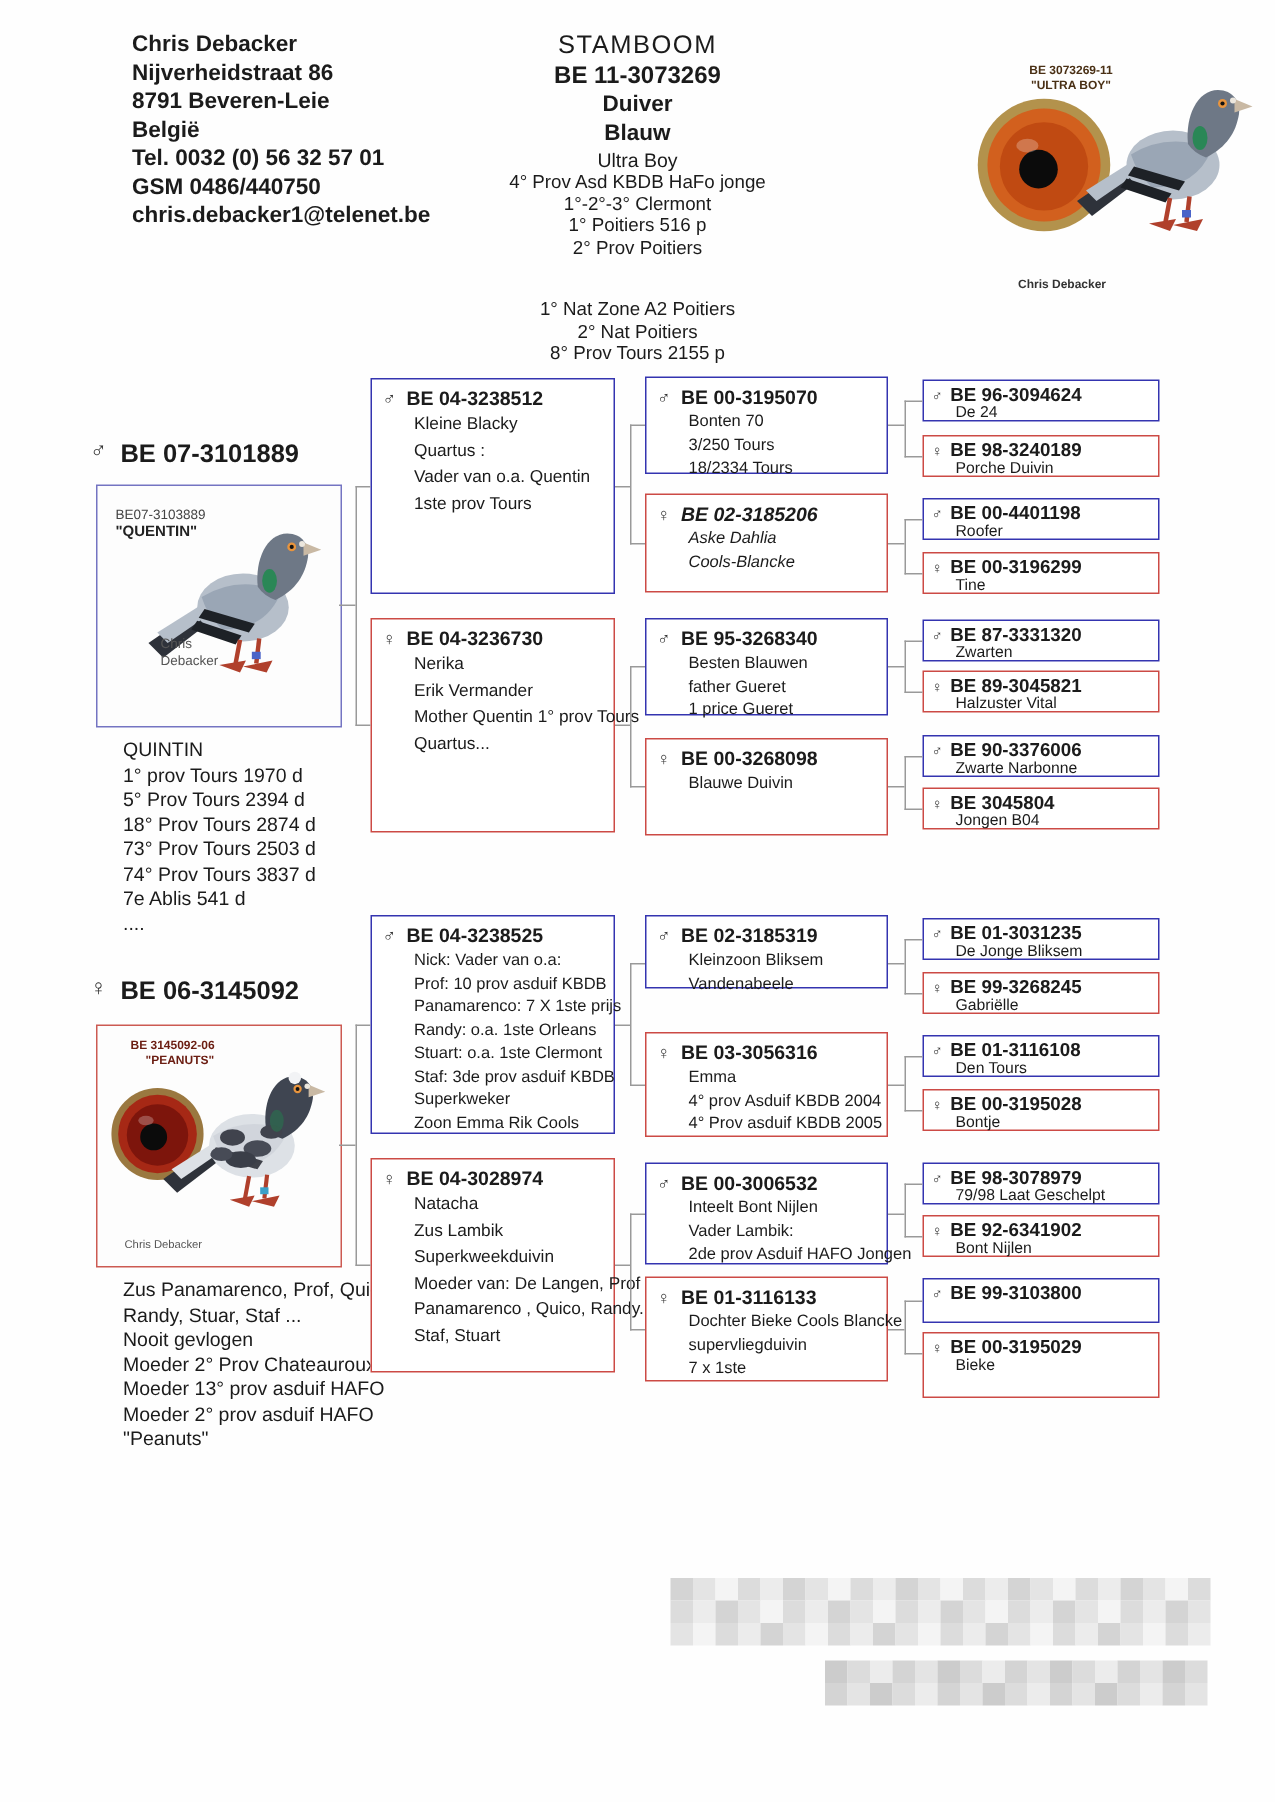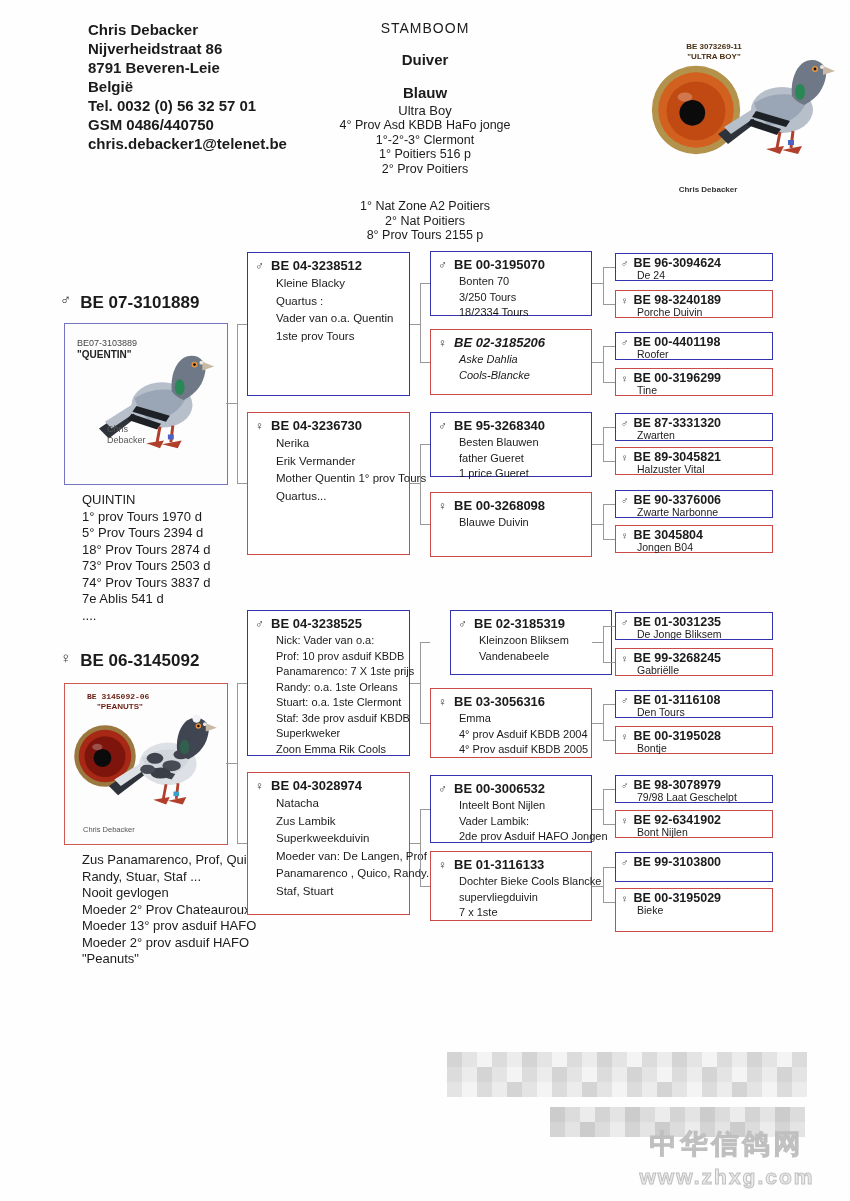--- a/index.html
+++ b/index.html
@@ -2,44 +2,44 @@
 <html><head>
 <meta charset="utf-8">
 <style>
   html,body{margin:0;padding:0;background:#ffffff;}
   .page{position:relative;width:850px;height:1201px;background:#fefefe;overflow:hidden;
         font-family:"Liberation Sans",sans-serif;color:#1b1b1b;}
 
   
   .owner{position:absolute;left:88px;top:20px;font-weight:bold;font-size:15px;line-height:19px;}
   .title-block{position:absolute;left:290px;top:20px;width:270px;text-align:center;}
-  .t-head{font-size:14px;letter-spacing:1px;}
+  .t-head{font-size:17px;letter-spacing:1px;}
   .t-ring{font-size:16px;font-weight:bold;margin-top:2px;}
-  .t-sexlabel,.t-colorlabel{font-size:15px;font-weight:bold;line-height:19px;margin-top:14px;}
+  .t-sexlabel,.t-colorlabel{font-size:15px;font-weight:bold;line-height:19px;}
   .t-name{font-size:13px;margin-top:1px;}
   .t-res{font-size:12.5px;line-height:14.5px;}
   .nat-block{position:absolute;left:290px;top:199px;width:270px;text-align:center;font-size:12.5px;line-height:15px;}
 
   
   .photo{position:absolute;}
   .photo-main{left:648px;top:16px;width:198px;height:186px;}
   .pm-ring{position:absolute;left:16px;top:26px;width:100px;text-align:center;font-size:8px;font-weight:bold;color:#4a3015;}
   .pm-name{position:absolute;left:16px;top:36px;width:100px;text-align:center;font-size:8px;font-weight:bold;color:#4a3015;}
   .pm-credit{position:absolute;left:10px;bottom:8px;width:100px;text-align:center;font-size:8px;font-weight:bold;color:#333;}
   .pm-eye{position:absolute;left:2px;top:48px;width:92px;height:92px;}
   .pm-bird{position:absolute;left:68px;top:0px;width:130px;height:184px;}
 
   .photo-f{left:64px;top:323px;width:162px;height:160px;border:1px solid #7474c2;background:#fdfdfd;}
   .pf-ring{position:absolute;left:12px;top:14px;font-size:9px;color:#444;}
   .pf-name{position:absolute;left:12px;top:25px;font-size:10px;font-weight:bold;color:#222;}
   .pf-credit{position:absolute;left:42px;top:100px;font-size:9px;color:#555;text-align:left;line-height:11px;}
   .pf-bird{position:absolute;right:2px;top:6px;width:128px;height:146px;}
 
   .photo-m{left:64px;top:683px;width:162px;height:160px;border:1px solid #cc5a52;background:#fdfdfd;}
-  .pmo-ring{position:absolute;left:22px;top:8px;font-size:8px;font-weight:bold;color:#6b1d12;font-family:Liberation Mono, monospace;}
+  .pmo-ring{position:absolute;left:22px;top:8px;font-size:8px;font-weight:bold;color:#6b1d12;}
   .pmo-name{position:absolute;left:32px;top:18px;font-size:8px;font-weight:bold;color:#6b1d12;}
   .pmo-credit{position:absolute;left:18px;bottom:10px;font-size:7.5px;color:#555;}
   .pmo-eye{position:absolute;left:8px;top:40px;width:64px;height:64px;}
   .pmo-bird{position:absolute;right:0px;top:4px;width:120px;height:148px;}
 
   
   .main-label{position:absolute;left:60px;font-size:17px;font-weight:bold;white-space:nowrap;}
   .main-label .msex{font-size:15px;font-weight:normal;margin-right:9px;position:relative;top:-3px;color:#333;}
   .label-f{top:293px;}
   .label-m{top:651px;}
@@ -81,20 +81,21 @@
       <div class="owner-line">Nijverheidstraat 86</div>
       <div class="owner-line">8791 Beveren-Leie</div>
       <div class="owner-line">België</div>
       <div class="owner-line">Tel. 0032 (0) 56 32 57 01</div>
       <div class="owner-line">GSM 0486/440750</div>
       <div class="owner-line">chris.debacker1@telenet.be</div>
     </div>
 
   <div class="title-block">
     <div class="t-head">STAMBOOM</div>
+    <div class="t-ring">BE 11-3073269</div>
     <div class="t-sexlabel">Duiver</div>
     <div class="t-colorlabel">Blauw</div>
     <div class="t-name">Ultra Boy</div>
     <div>
         <div class="t-res">4° Prov Asd KBDB HaFo jonge</div>
         <div class="t-res">1°-2°-3° Clermont</div>
         <div class="t-res">1° Poitiers 516 p</div>
         <div class="t-res">2° Prov Poitiers</div>
       </div>
   </div>
@@ -278,21 +279,21 @@
       <div class="pbox g3" style="left: 430px; top: 412px; width: 162px; height: 65px; border-color: rgb(52, 52, 176);">
         <div class="pbox-head"><span class="sex">♂</span><span>BE 95-3268340</span></div>
         <div class="pline">Besten Blauwen</div>
         <div class="pline">father Gueret</div>
         <div class="pline">1 price Gueret</div>
       </div>
       <div class="pbox g3" style="left: 430px; top: 492px; width: 162px; height: 65px; border-color: rgb(204, 74, 69);">
         <div class="pbox-head"><span class="sex">♀</span><span>BE 00-3268098</span></div>
         <div class="pline">Blauwe Duivin</div>
       </div>
-      <div class="pbox g3" style="left: 450px; top: 610px; width: 162px; height: 65px; border-color: rgb(52, 52, 176);">
+      <div class="pbox g3" style="left: 430px; top: 610px; width: 162px; height: 49px; border-color: rgb(52, 52, 176);">
         <div class="pbox-head"><span class="sex">♂</span><span>BE 02-3185319</span></div>
         <div class="pline">Kleinzoon Bliksem</div>
         <div class="pline">Vandenabeele</div>
       </div>
       <div class="pbox g3" style="left: 430px; top: 688px; width: 162px; height: 70px; border-color: rgb(204, 74, 69);">
         <div class="pbox-head"><span class="sex">♀</span><span>BE 03-3056316</span></div>
         <div class="pline">Emma</div>
         <div class="pline">4° prov Asduif KBDB 2004</div>
         <div class="pline">4° Prov asduif KBDB 2005</div>
       </div>
@@ -533,17 +534,13 @@
       <div class="mcell" style="left: 135px; top: 15px; width: 15px; height: 15px; background: rgb(236, 236, 236);"></div>
       <div class="mcell" style="left: 150px; top: 15px; width: 15px; height: 15px; background: rgb(212, 212, 212);"></div>
       <div class="mcell" style="left: 165px; top: 15px; width: 15px; height: 15px; background: rgb(228, 228, 228);"></div>
       <div class="mcell" style="left: 180px; top: 15px; width: 15px; height: 15px; background: rgb(204, 204, 204);"></div>
       <div class="mcell" style="left: 195px; top: 15px; width: 15px; height: 15px; background: rgb(220, 220, 220);"></div>
       <div class="mcell" style="left: 210px; top: 15px; width: 15px; height: 15px; background: rgb(236, 236, 236);"></div>
       <div class="mcell" style="left: 225px; top: 15px; width: 15px; height: 15px; background: rgb(212, 212, 212);"></div>
       <div class="mcell" style="left: 240px; top: 15px; width: 15px; height: 15px; background: rgb(228, 228, 228);"></div>
     </div>
 
-  <div class="wm">
-    <div class="wm1">中华信鸽网</div>
-    <div class="wm2">www.zhxg.com</div>
-  </div>
 </div>
 
 </body></html>

